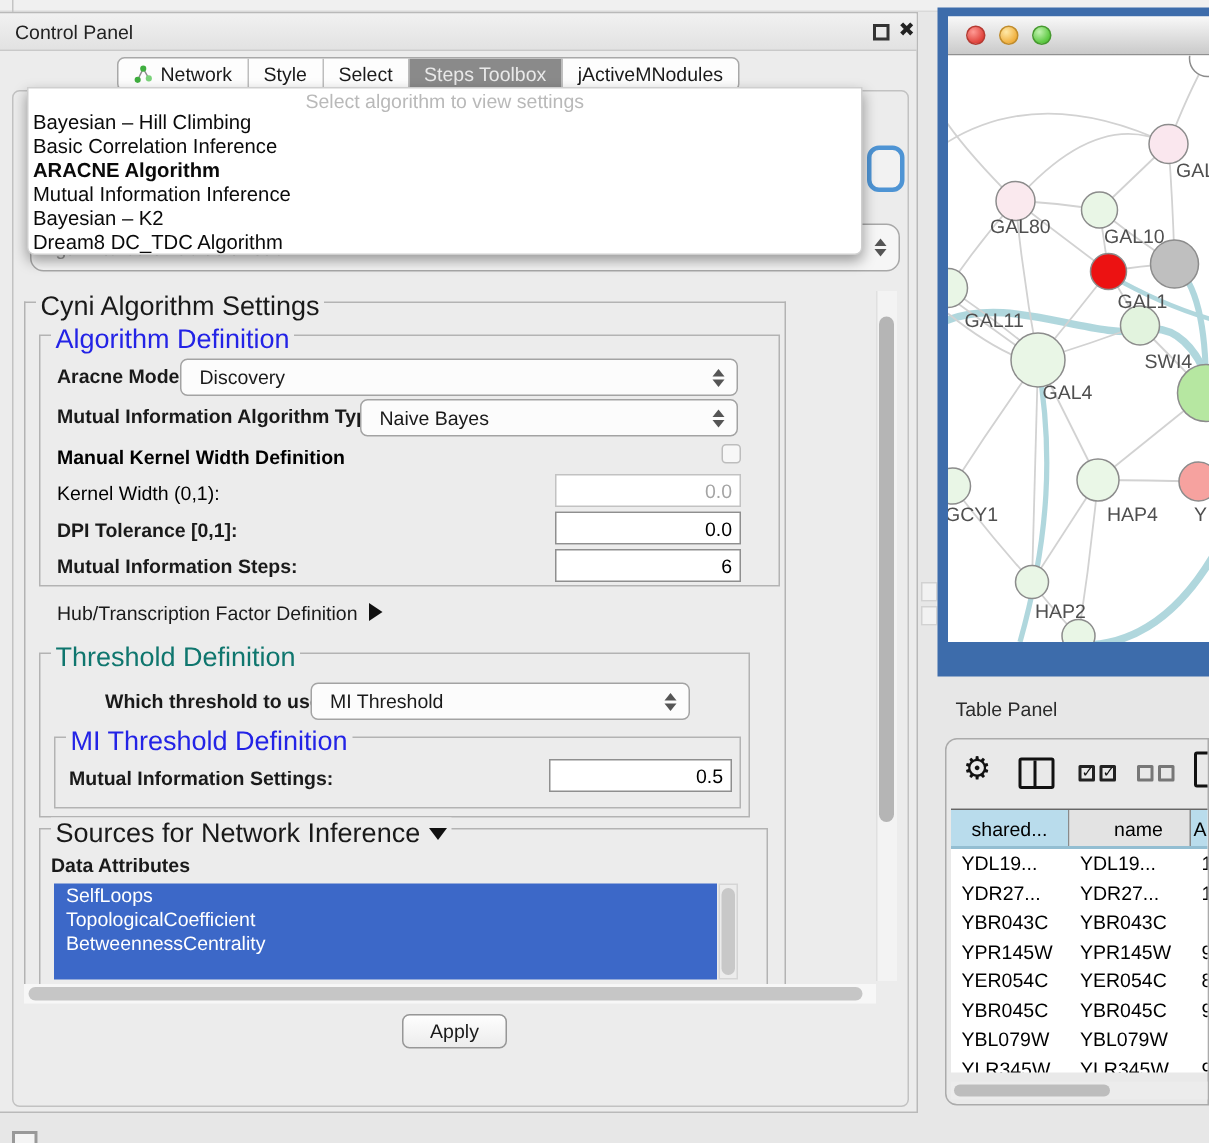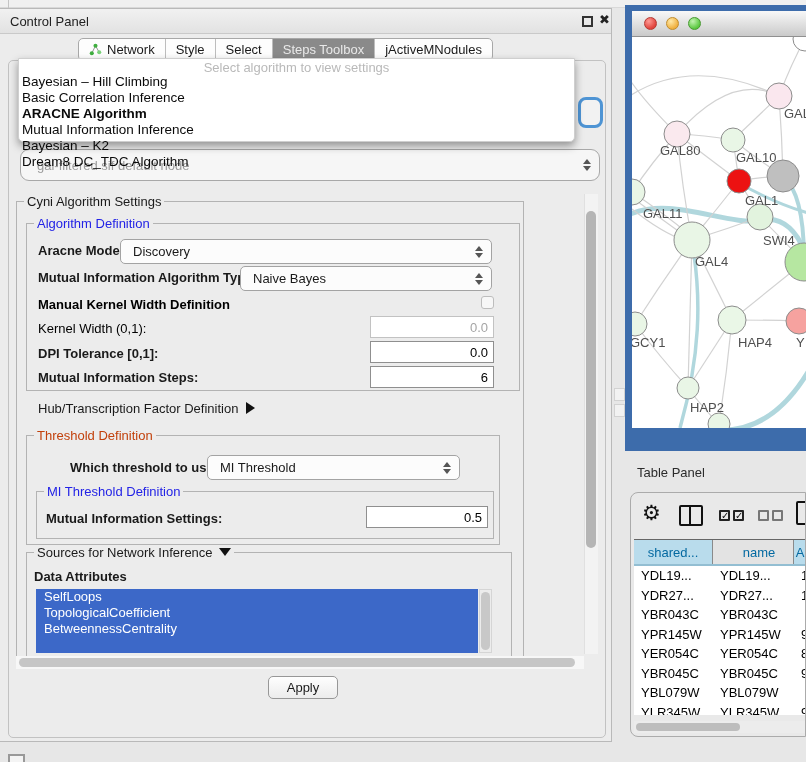--- a/index.html
+++ b/index.html
@@ -28,31 +28,31 @@
 
   
   .content-panel { left:8px; top:51px; width:598px; height:678px; background:#ececec; border:1px solid #c2c2c2; border-radius:5px; }
 
   
   .bg-combo { left:20px; top:140px; width:580px; height:32px; background:#f6f6f6; border:1px solid #a8a8a8; border-radius:9px; z-index:2; display:flex; align-items:center; }
   .bg-combo .val { margin-left:16px; color:#9b9b9b; }
   .focus-btn { left:578px; top:88px; width:25px; height:31px; background:#f2f2f2; border:3px solid #4e94d4; border-radius:8px; z-index:2; }
 
   
-  .dd { left:18px; top:49px; width:557px; height:84px; background:#fff; border:1px solid #cfcfcf; border-radius:0 0 5px 5px; box-shadow:0 4px 9px rgba(0,0,0,.38); z-index:30; }
+  .dd { left:18px; top:49px; width:557px; height:112px; background:#fff; border:1px solid #cfcfcf; border-radius:0 0 5px 5px; box-shadow:0 4px 9px rgba(0,0,0,.38); z-index:30; }
   .dd-prompt { height:15px; text-align:center; color:#b9b9b9; font-size:13px; padding-top:1px; }
   .dd-item { height:16px; line-height:16px; padding-left:3px; font-size:13.5px; color:#0a0a0a; white-space:nowrap; }
   .dd-item.bold { font-weight:bold; }
 
   
   .group { position:absolute; border:1px solid #b3b3b3; }
   .group.noboto { border-bottom:none; }
-  .gtitle { position:absolute; top:-8px; left:7px; background:#ececec; padding:0 3px; font-size:13px; white-space:nowrap; }
+  .gtitle { position:absolute; top:-8px; left:7px; background:#ececec; padding:0 3px; font-size:18px; white-space:nowrap; }
   .blue-t { color:#2323e6; }
-  .green-t { color:#c2410c; }
+  .green-t { color:#0f766e; }
 
   .lbl { position:absolute; font-size:13px; white-space:nowrap; }
   .b { font-weight:bold; }
   .dis { color:#000000; }
 
   .combo { position:absolute; background:#fcfcfc; border:1px solid #a3a3a3; border-radius:5px; display:flex; align-items:center; }
   .combo .cv { margin-left:12px; font-size:13px; }
   .spin { position:absolute; right:9px; top:50%; transform:translateY(-50%); width:7px; height:12px; }
   .spin:before, .spin:after { content:""; position:absolute; left:0; border-left:4px solid transparent; border-right:4px solid transparent; }
   .spin:before { top:0; border-bottom:5px solid #555; }
@@ -98,21 +98,21 @@
 
   .gear { position:absolute; left:11px; top:9px; font-size:21px; font-weight:bold; color:#111; line-height:21px; }
   .colsplit { position:absolute; left:48px; top:12px; width:24px; height:21px; border:2px solid #111; border-radius:2px; }
   .colsplit:before { content:""; position:absolute; left:8px; top:0; width:2px; height:17px; background:#111; }
   .cb { position:absolute; top:17px; width:11px; height:11px; border:2px solid #222; border-radius:1px; font-size:10px; line-height:8px; text-align:center; font-weight:bold; color:#111; }
   .cb.off { border-color:#777; }
   .docico { position:absolute; left:165px; top:8px; width:18px; height:24px; border:2px solid #111; border-radius:2px; background:#e9e9e9; }
 
   .tbl { position:absolute; left:3px; top:46px; width:173px; height:176px; background:#fff; border-top:1px solid #666; overflow:hidden; }
   .tbl-head { display:flex; height:26px; border-bottom:2px solid #93bed2; }
-  .th { border-right:1px solid #8a8a8a; font-size:13px; color:#0369a1; display:flex; align-items:center; justify-content:center; }
+  .th { border-right:1px solid #8a8a8a; font-size:13px; color:#000000; display:flex; align-items:center; justify-content:center; }
   .th.bl { background:#b9dcec; }
   .th.gr { background:#e3e3e3;padding-left:12px; }
   .trow { display:flex; height:19.5px; align-items:center; }
   .td { font-size:13px; color:#000; padding-left:7px; white-space:nowrap; overflow:hidden; }
   .tbl-hsb { position:absolute; left:3px; top:228px; width:173px; height:12px; background:#ececec; }
   .tbl-hsb .thumb { position:absolute; left:2px; top:2px; width:104px; height:8px; background:#bdbdbd; border-radius:4px; }
 
   .corner-box { left:8px; top:754px; width:17px; height:12px; border:2px solid #999; background:#f4f4f4; }
 
   svg text { font-family:"Liberation Sans","DejaVu Sans",sans-serif; }

